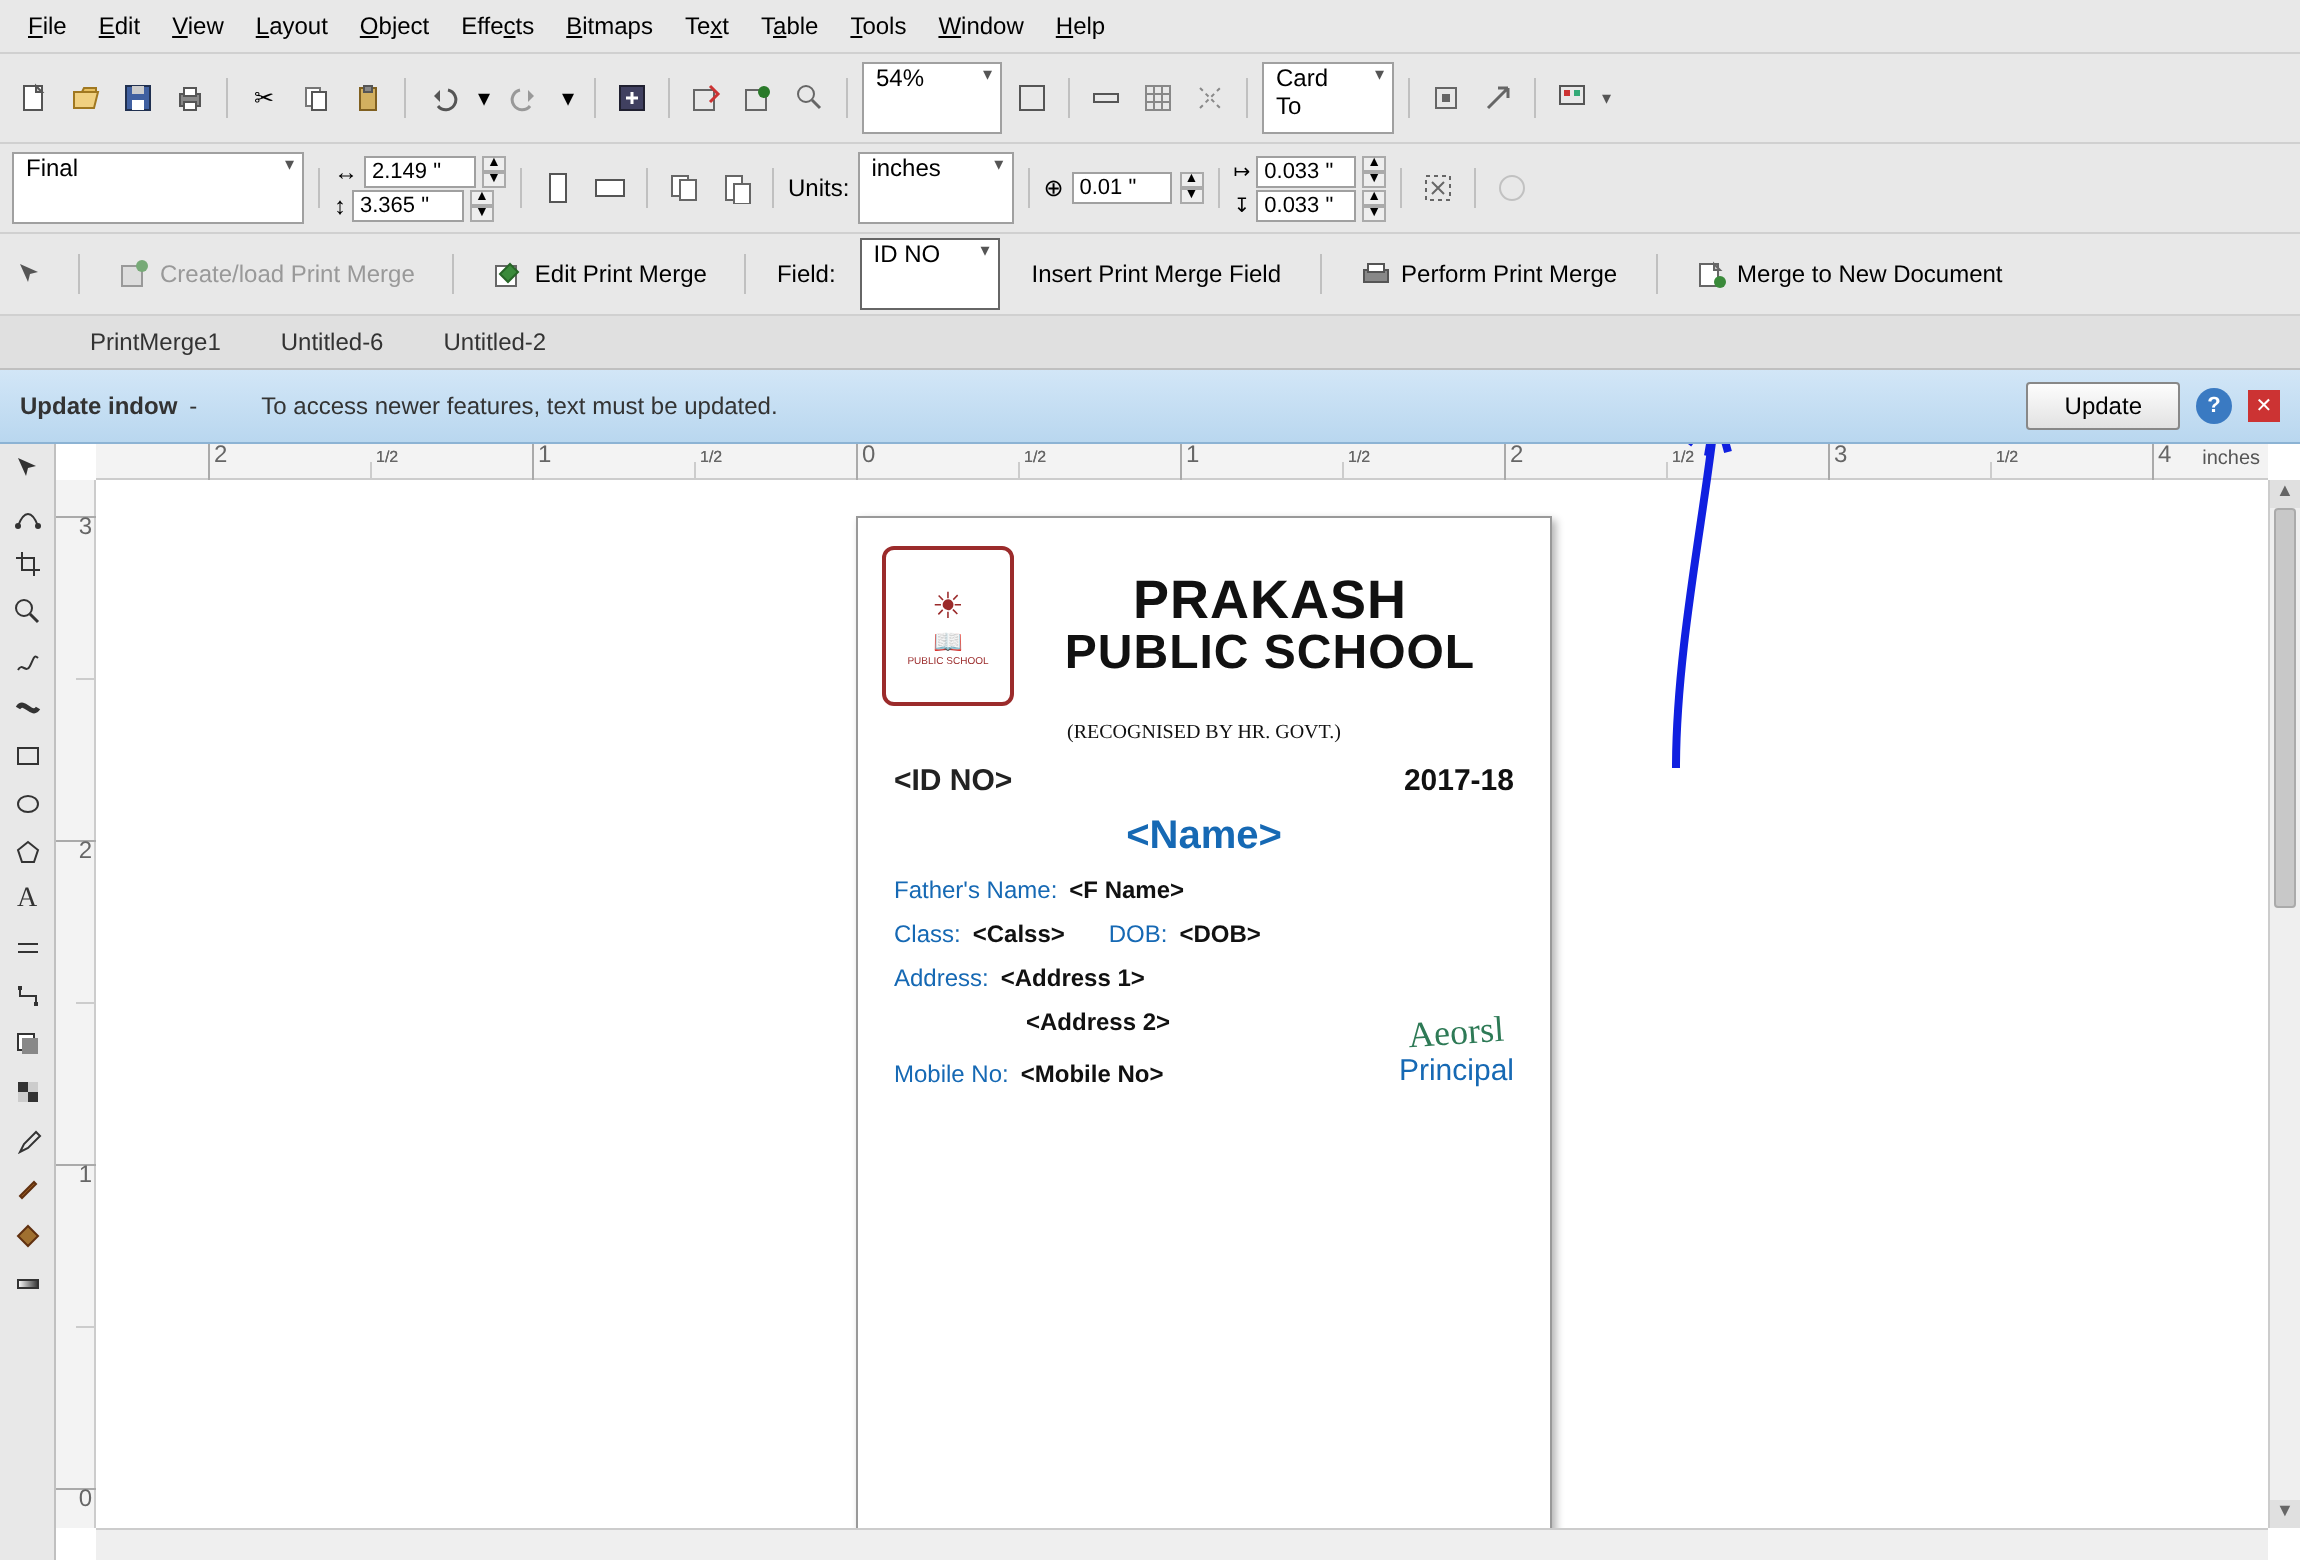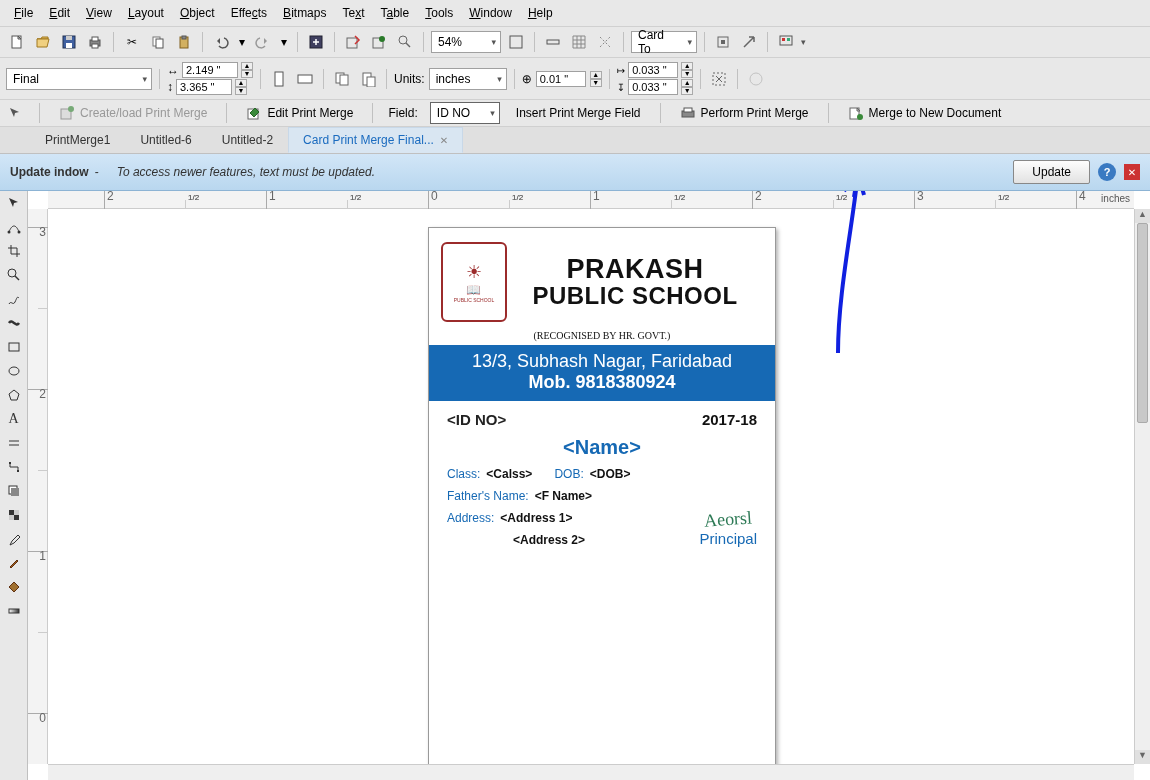--- a/index.html
+++ b/index.html
@@ -3,38 +3,38 @@
 <meta charset="utf-8">
 <style>
 * { box-sizing: border-box; margin: 0; padding: 0; font-family: "Segoe UI", Tahoma, sans-serif; font-size: 12px; }
 body { background: #e8e8e8; width: 1150px; height: 780px; overflow: hidden; display: flex; flex-direction: column; }
 .menubar { background: #e8e8e8; display: flex; padding: 3px 6px; border-bottom: 1px solid #d0d0d0; }
 .menubar span { padding: 3px 8px; cursor: default; }
 .menubar span u { text-decoration: underline; }
 .toolbar { background: #e8e8e8; display: flex; align-items: center; padding: 4px 6px; border-bottom: 1px solid #d0d0d0; gap: 4px; }
 .tbtn { width: 22px; height: 22px; display: inline-flex; align-items: center; justify-content: center; border: 1px solid transparent; border-radius: 2px; }
 .sep { width: 1px; height: 20px; background: #c0c0c0; margin: 0 3px; }
-.combo { height: 22px; border: 1px solid #a0a0a0; background: #fff; padding: 0 18px 0 6px; position: relative; display: inline-flex; align-items: center; }
+.combo { height: 36px; border: 1px solid #a0a0a0; background: #fff; padding: 0 18px 0 6px; position: relative; display: inline-flex; align-items: flex-start; }
 .combo::after { content: "▾"; position: absolute; right: 4px; font-size: 9px; color: #555; }
 .input-small { width: 56px; height: 16px; border: 1px solid #a0a0a0; background: #fff; padding: 0 3px; font-size: 11px; }
 .stack { display: inline-flex; flex-direction: column; gap: 1px; }
 .stackrow { display: flex; align-items: center; gap: 3px; }
 .spinbtns { display: inline-flex; flex-direction: column; }
 .spinbtns span { width: 12px; height: 8px; font-size: 7px; line-height: 6px; text-align: center; border: 1px solid #aaa; background: #eee; }
 .pmt-toolbar { background: #e8e8e8; display: flex; align-items: center; padding: 2px 6px; border-bottom: 1px solid #d0d0d0; gap: 12px; }
 .pmt-item { display: flex; align-items: center; gap: 5px; padding: 3px 4px; }
 .pmt-item.disabled { color: #999; }
 .pmt-item .icon { width: 16px; height: 16px; }
 .doctabs { background: #e0e0e0; display: flex; padding: 0 8px; border-bottom: 1px solid #c0c0c0; align-items: flex-end; }
 .doctab { padding: 5px 14px; color: #333; font-size: 12px; border: 1px solid transparent; }
 .doctab.active { color: #1a6bbf; border: 1px solid #c8d8e8; border-bottom: 1px solid #d9e6f2; background: #d9e6f2; }
 .doctab .close { margin-left: 6px; color: #888; font-size: 10px; }
 .notif { background: linear-gradient(#d2e6f7, #b9d7ef); display: flex; align-items: center; padding: 6px 10px; border-bottom: 1px solid #8cb3d4; }
 .notif .title { font-weight: bold; color: #333; }
-.notif .msg { margin-left: 12px; color: #333; font-style: italic; }
+.notif .msg { margin-left: 26px; color: #333; }
 .notif .spacer { flex: 1; }
 .notif button { padding: 4px 18px; border: 1px solid #888; background: linear-gradient(#fdfdfd,#e2e2e2); border-radius: 2px; }
 .notif .help { margin: 0 8px; width: 18px; height: 18px; border-radius: 50%; background: #3a7ac2; color: #fff; font-weight: bold; display: inline-flex; align-items: center; justify-content: center; font-size: 11px; }
 .notif .x { width: 16px; height: 16px; background: #c33; color: #fff; font-size: 10px; display: inline-flex; align-items: center; justify-content: center; }
 .workarea { flex: 1; display: flex; position: relative; background: #e8e8e8; }
 .ltoolbox { width: 28px; background: #e8e8e8; border-right: 1px solid #c0c0c0; display: flex; flex-direction: column; align-items: center; padding-top: 2px; gap: 4px; }
 .ltool { width: 20px; height: 20px; display: inline-flex; align-items: center; justify-content: center; color: #555; }
 .canvaswrap { flex: 1; position: relative; overflow: hidden; background: #fff; }
 .hruler { position: absolute; top: 0; left: 20px; right: 16px; height: 18px; background: #f3f3f3; border-bottom: 1px solid #ccc; font-size: 9px; color: #666; }
 .hruler .tick { position: absolute; top: 0; height: 18px; border-left: 1px solid #aaa; padding-left: 2px; line-height: 10px; }
@@ -368,21 +368,20 @@
       </svg>
     <span>Merge to New Document</span>
   </div>
 </div>
 
 <div class="doctabs">
   <div style="width:22px;"></div>
   <div class="doctab"><span>PrintMerge1</span></div>
   <div class="doctab"><span>Untitled-6</span></div>
   <div class="doctab"><span>Untitled-2</span></div>
-  <div class="doctab active"><span>Card Print Merge Final...</span><span class="close">✕</span></div>
 </div>
 
 <div class="notif">
   <span class="title">Update indow</span>
   <span style="margin:0 6px;color:#333;">-</span>
   <span class="msg">To access newer features, text must be updated.</span>
   <span class="spacer"></span>
   <button>Update</button>
   <span class="help">?</span>
   <span class="x">✕</span>
@@ -536,47 +535,47 @@
             <span class="sun">☀</span>
             <span>📖</span>
             <span style="font-size:5px;">PUBLIC SCHOOL</span>
           </div>
           <div class="school-name">
             <div class="l1">PRAKASH</div>
             <div class="l2">PUBLIC SCHOOL</div>
           </div>
         </div>
         <div class="recog">(RECOGNISED BY HR. GOVT.)</div>
-        <div class="bluebar">
-          <div class="addr">13/3,  Subhash Nagar, Faridabad</div>
-          <div class="mob">Mob. 9818380924</div>
-        </div>
         <div class="body-area">
           <div class="row1">
             <span class="idno">&lt;ID NO&gt;</span>
             <span class="year">2017-18</span>
           </div>
           <div class="namefield">&lt;Name&gt;</div>
+          <div class="fieldrow">
+            <span class="flabel">Father's Name:</span>
+            <span class="fval">&lt;F Name&gt;</span>
+          </div>
           <div class="fieldrow">
             <span class="flabel">Class:</span>
             <span class="fval">&lt;Calss&gt;</span>
             <span class="flabel dob-group">DOB:</span>
             <span class="fval">&lt;DOB&gt;</span>
           </div>
           <div class="fieldrow">
-            <span class="flabel">Father's Name:</span>
-            <span class="fval">&lt;F Name&gt;</span>
-          </div>
-          <div class="fieldrow">
             <span class="flabel">Address:</span>
             <span class="fval">&lt;Address 1&gt;</span>
           </div>
           <div class="fieldrow">
               <span class="line2">&lt;Address 2&gt;</span>
             </div>
+          <div class="fieldrow" style="margin-top:12px;">
+            <span class="flabel">Mobile No:</span>
+            <span class="fval">&lt;Mobile No&gt;</span>
+          </div>
           <div class="sig">
             <div class="scribble">Aeorsl</div>
             <div class="plabel">Principal</div>
           </div>
         </div>
       </div>
 
       <svg class="arrow-ann" style="left:730px;top:-46px;" width="110" height="200">
         <path d="M60 190 C 60 130, 75 60, 80 10" stroke="#1020e0" stroke-width="4" fill="none"></path>
         <path d="M80 10 l-14 18 M80 10 l6 22 M80 10 l-4 24" stroke="#1020e0" stroke-width="4" fill="none"></path>

